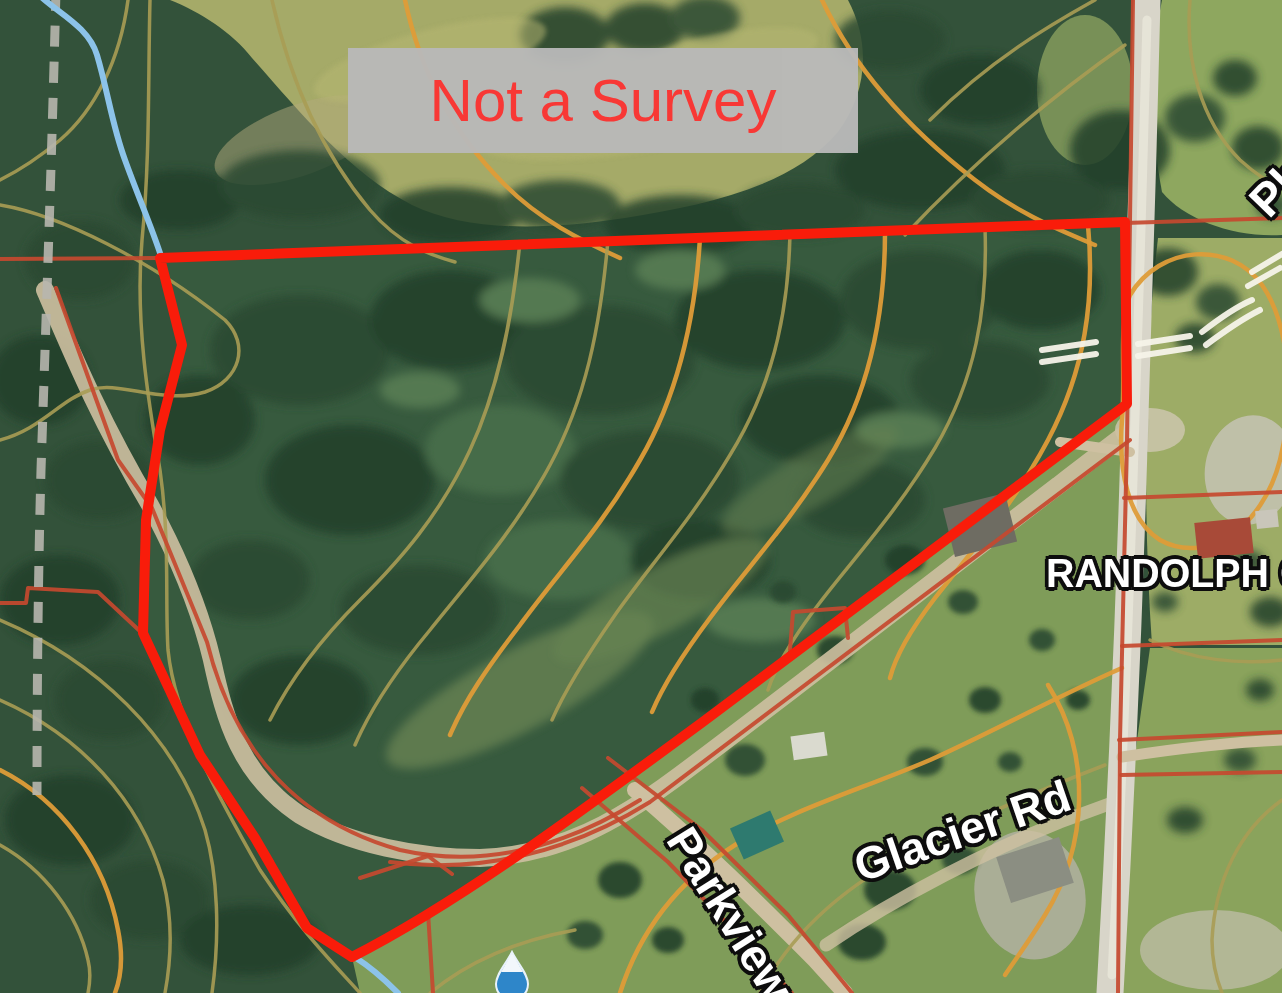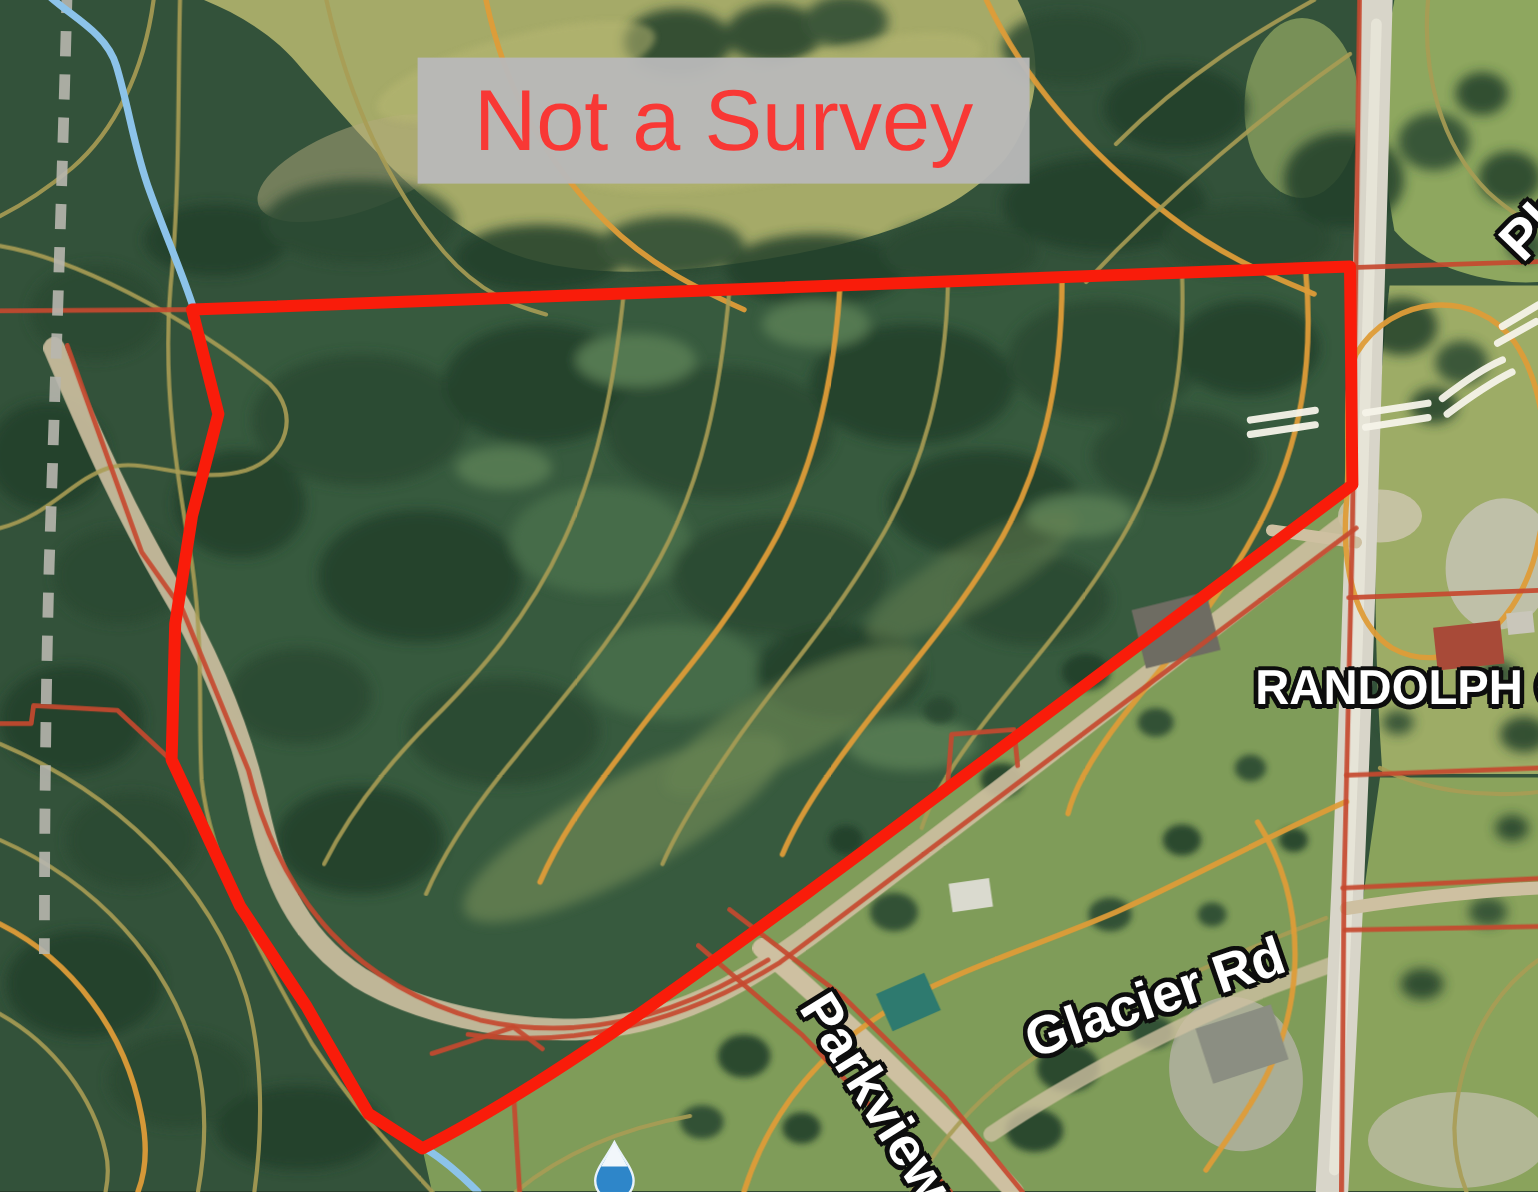--- a/index.html
+++ b/index.html
@@ -37,21 +37,21 @@
   .lbl.glacier{left:856px;top:842px;font-size:45px;transform:rotate(-19deg);transform-origin:left center;}
   .lbl.parkview{left:700px;top:818px;font-size:45px;transform:rotate(58deg);transform-origin:left top;}
   .lbl.partial{left:1238px;top:190px;font-size:46px;transform:rotate(-46deg);transform-origin:left top;}
 
   .disclaimer-box{
     position:absolute;left:348px;top:48px;width:510px;height:105px;
     background:var(--disclaimer-bg);opacity:.96;
     display:flex;align-items:center;justify-content:center;
   }
   .disclaimer-box span{
-    color:var(--disclaimer-red);font-size:72px;font-weight:400;line-height:1;
+    color:var(--disclaimer-red);font-size:60px;font-weight:400;line-height:1;
     letter-spacing:0px;
   }
 
   .drop-marker{position:absolute;left:492px;top:950px;width:40px;height:60px;}
 </style>
 </head>
 <body>
 
 <div class="viewport">
 

